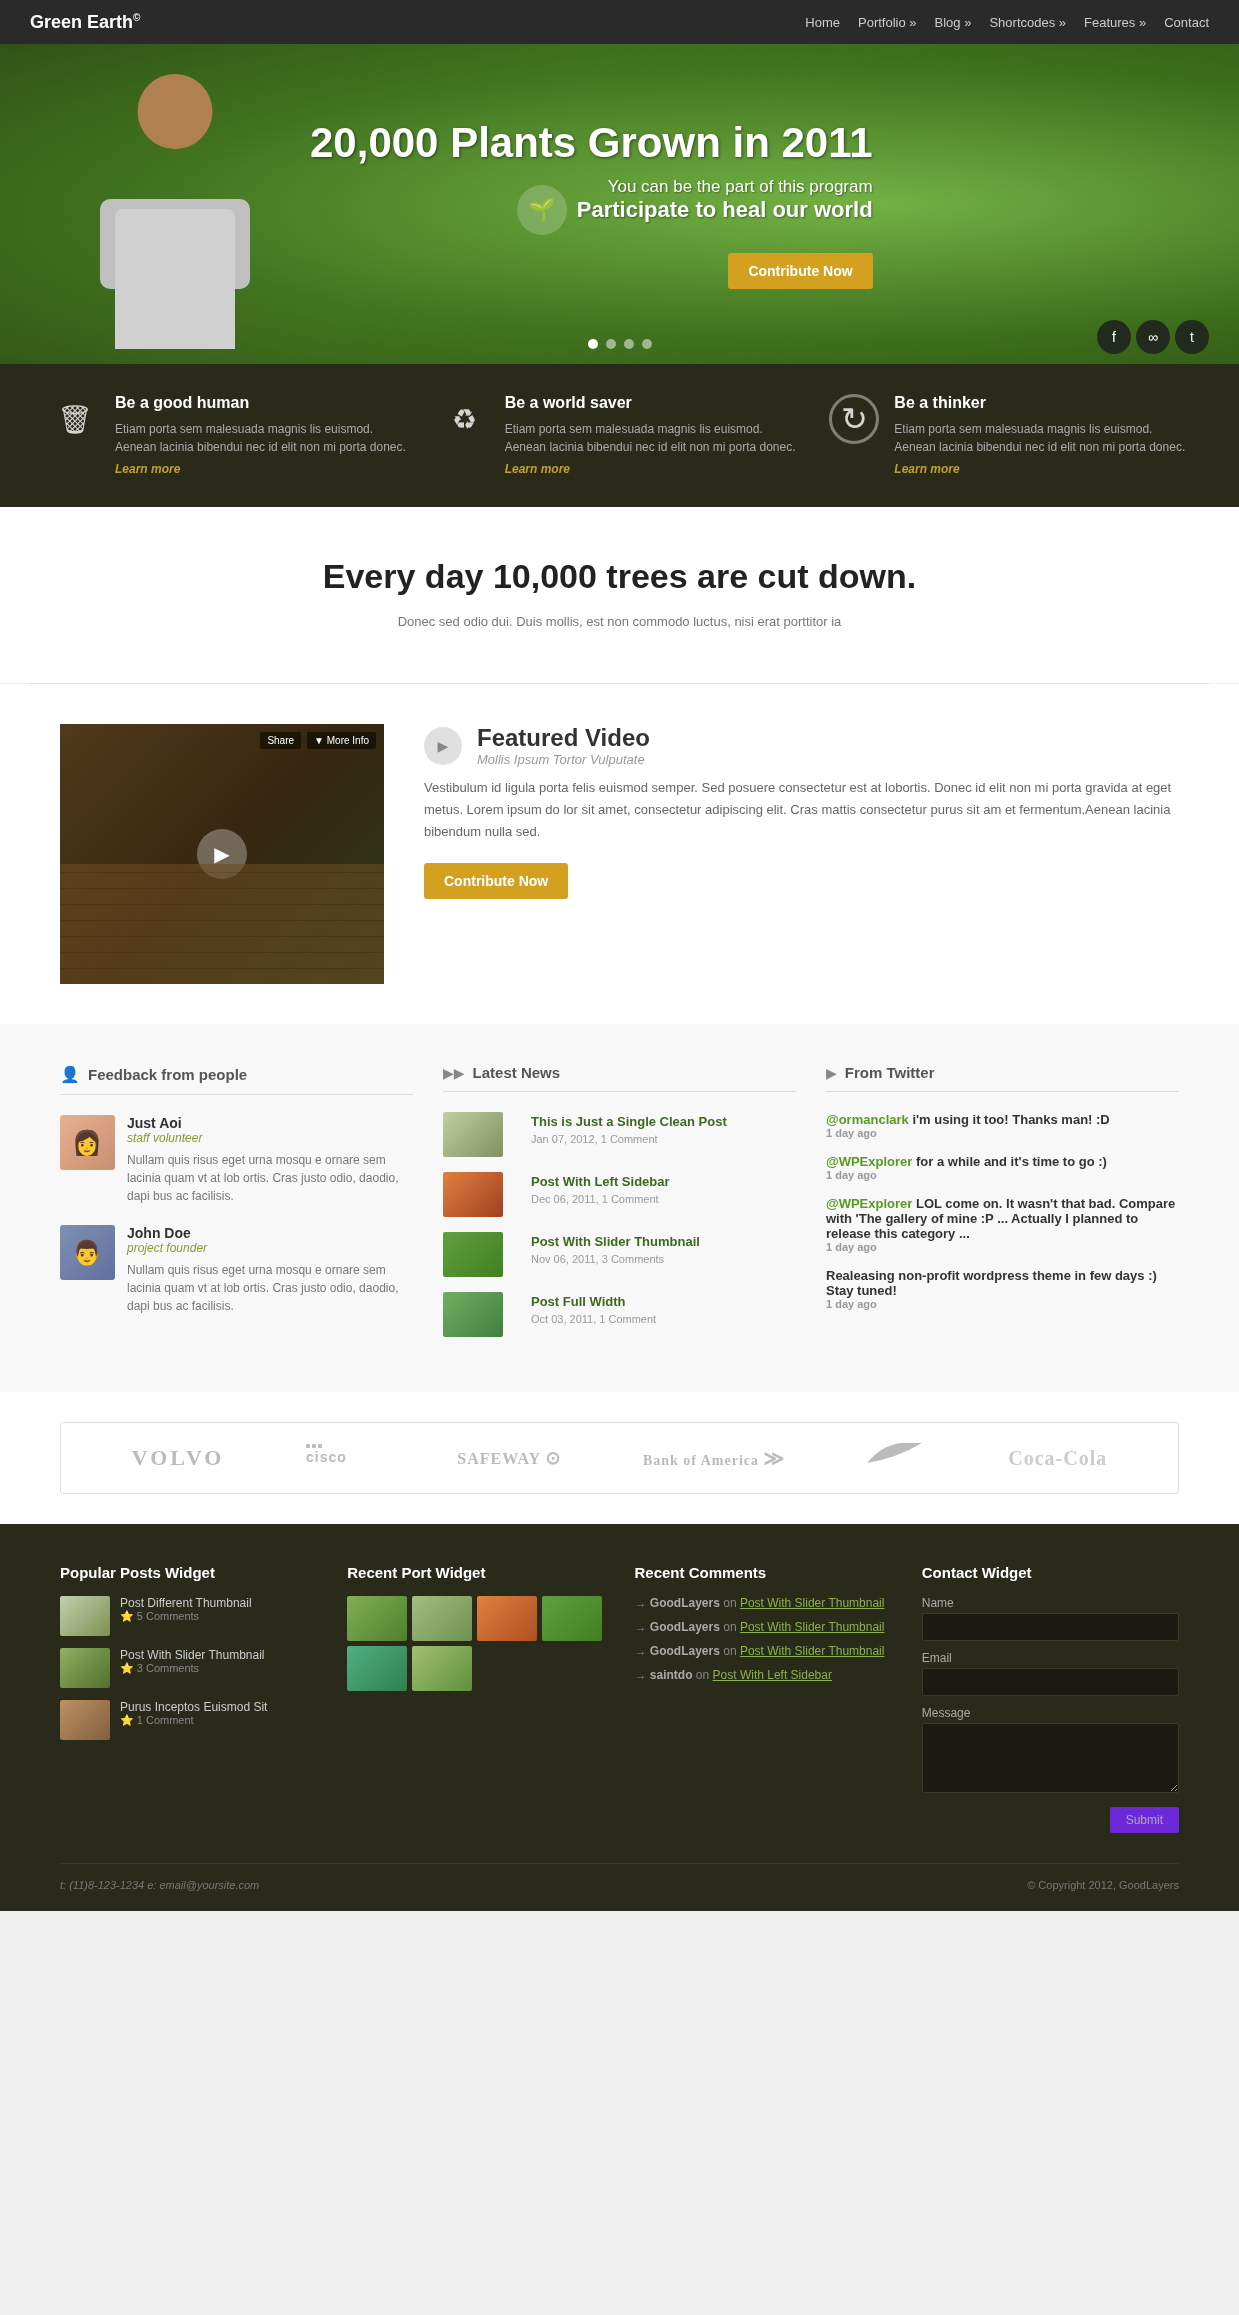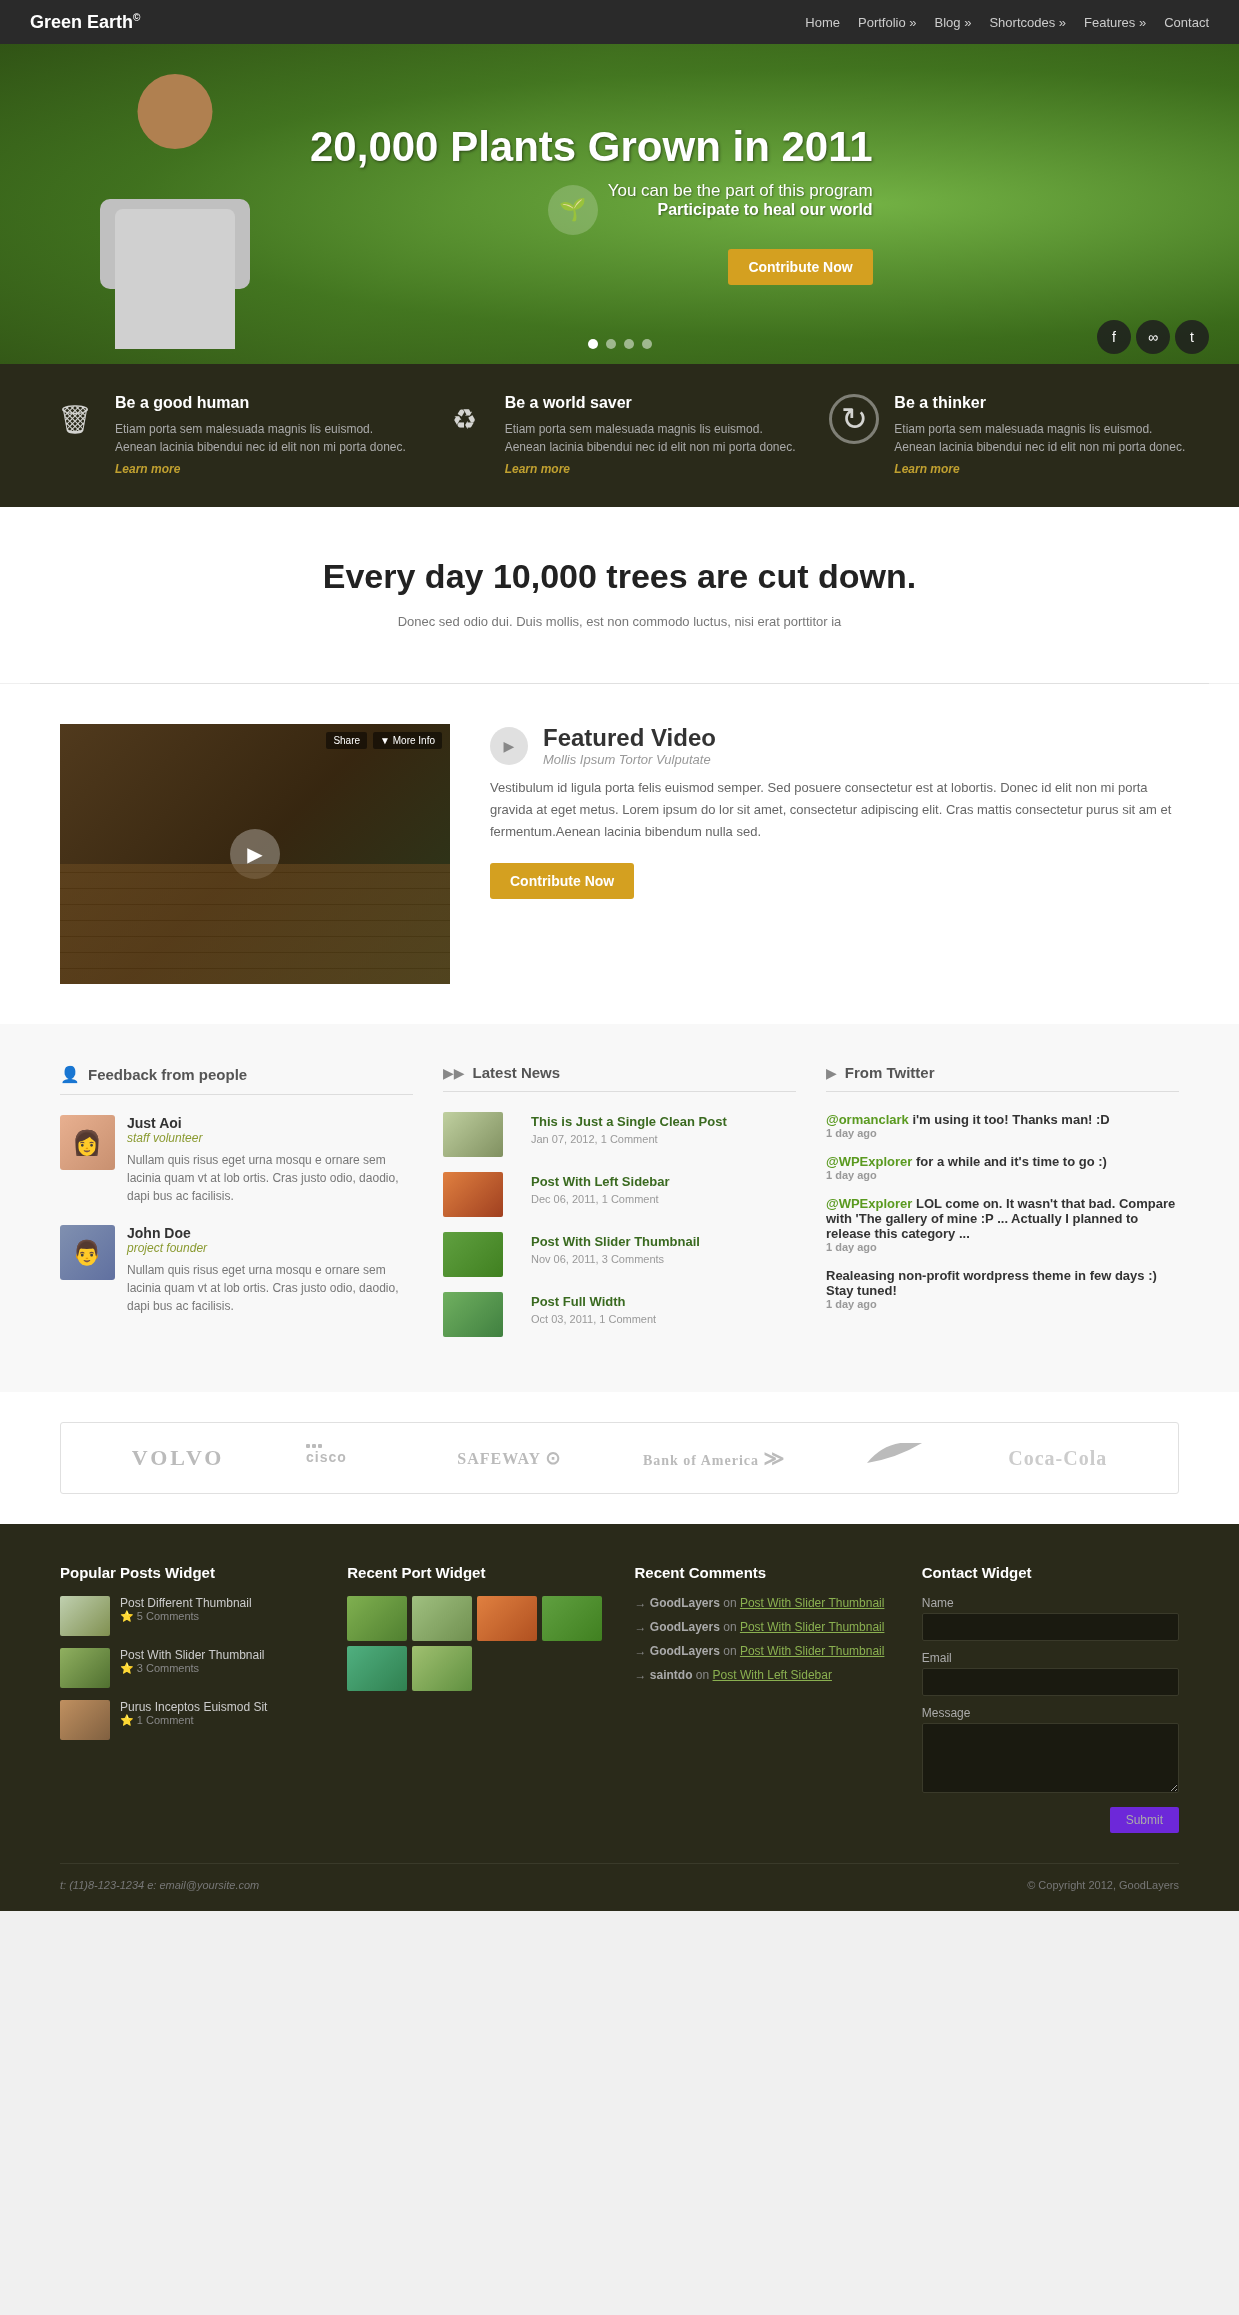--- a/index.html
+++ b/index.html
@@ -53,21 +53,21 @@
       font-weight: bold;
       text-shadow: 1px 1px 3px rgba(0,0,0,0.5);
       margin-bottom: 10px;
     }
     .hero-sub1 {
       font-size: 17px;
       text-align: right;
       text-shadow: 1px 1px 2px rgba(0,0,0,0.4);
     }
     .hero-sub2 {
-      font-size: 16px;
+      font-size: 22px;
       font-weight: bold;
       text-align: right;
       text-shadow: 1px 1px 2px rgba(0,0,0,0.4);
       margin-bottom: 20px;
     }
     .btn-contribute {
       background: #d4a020;
       color: #fff;
       border: none;
       padding: 10px 20px;
@@ -183,21 +183,21 @@
 
     
     .video-section {
       background: #fff;
       padding: 40px 60px;
       display: flex;
       gap: 40px;
       align-items: flex-start;
     }
     .video-player {
-      width: 390px;
+      width: 324px;
       height: 260px;
       background: #2a2010;
       flex-shrink: 0;
       position: relative;
       overflow: hidden;
     }
     .video-overlay {
       position: absolute;
       inset: 0;
       background: linear-gradient(135deg, #5a4020 0%, #3a2810 50%, #2a4020 100%);

